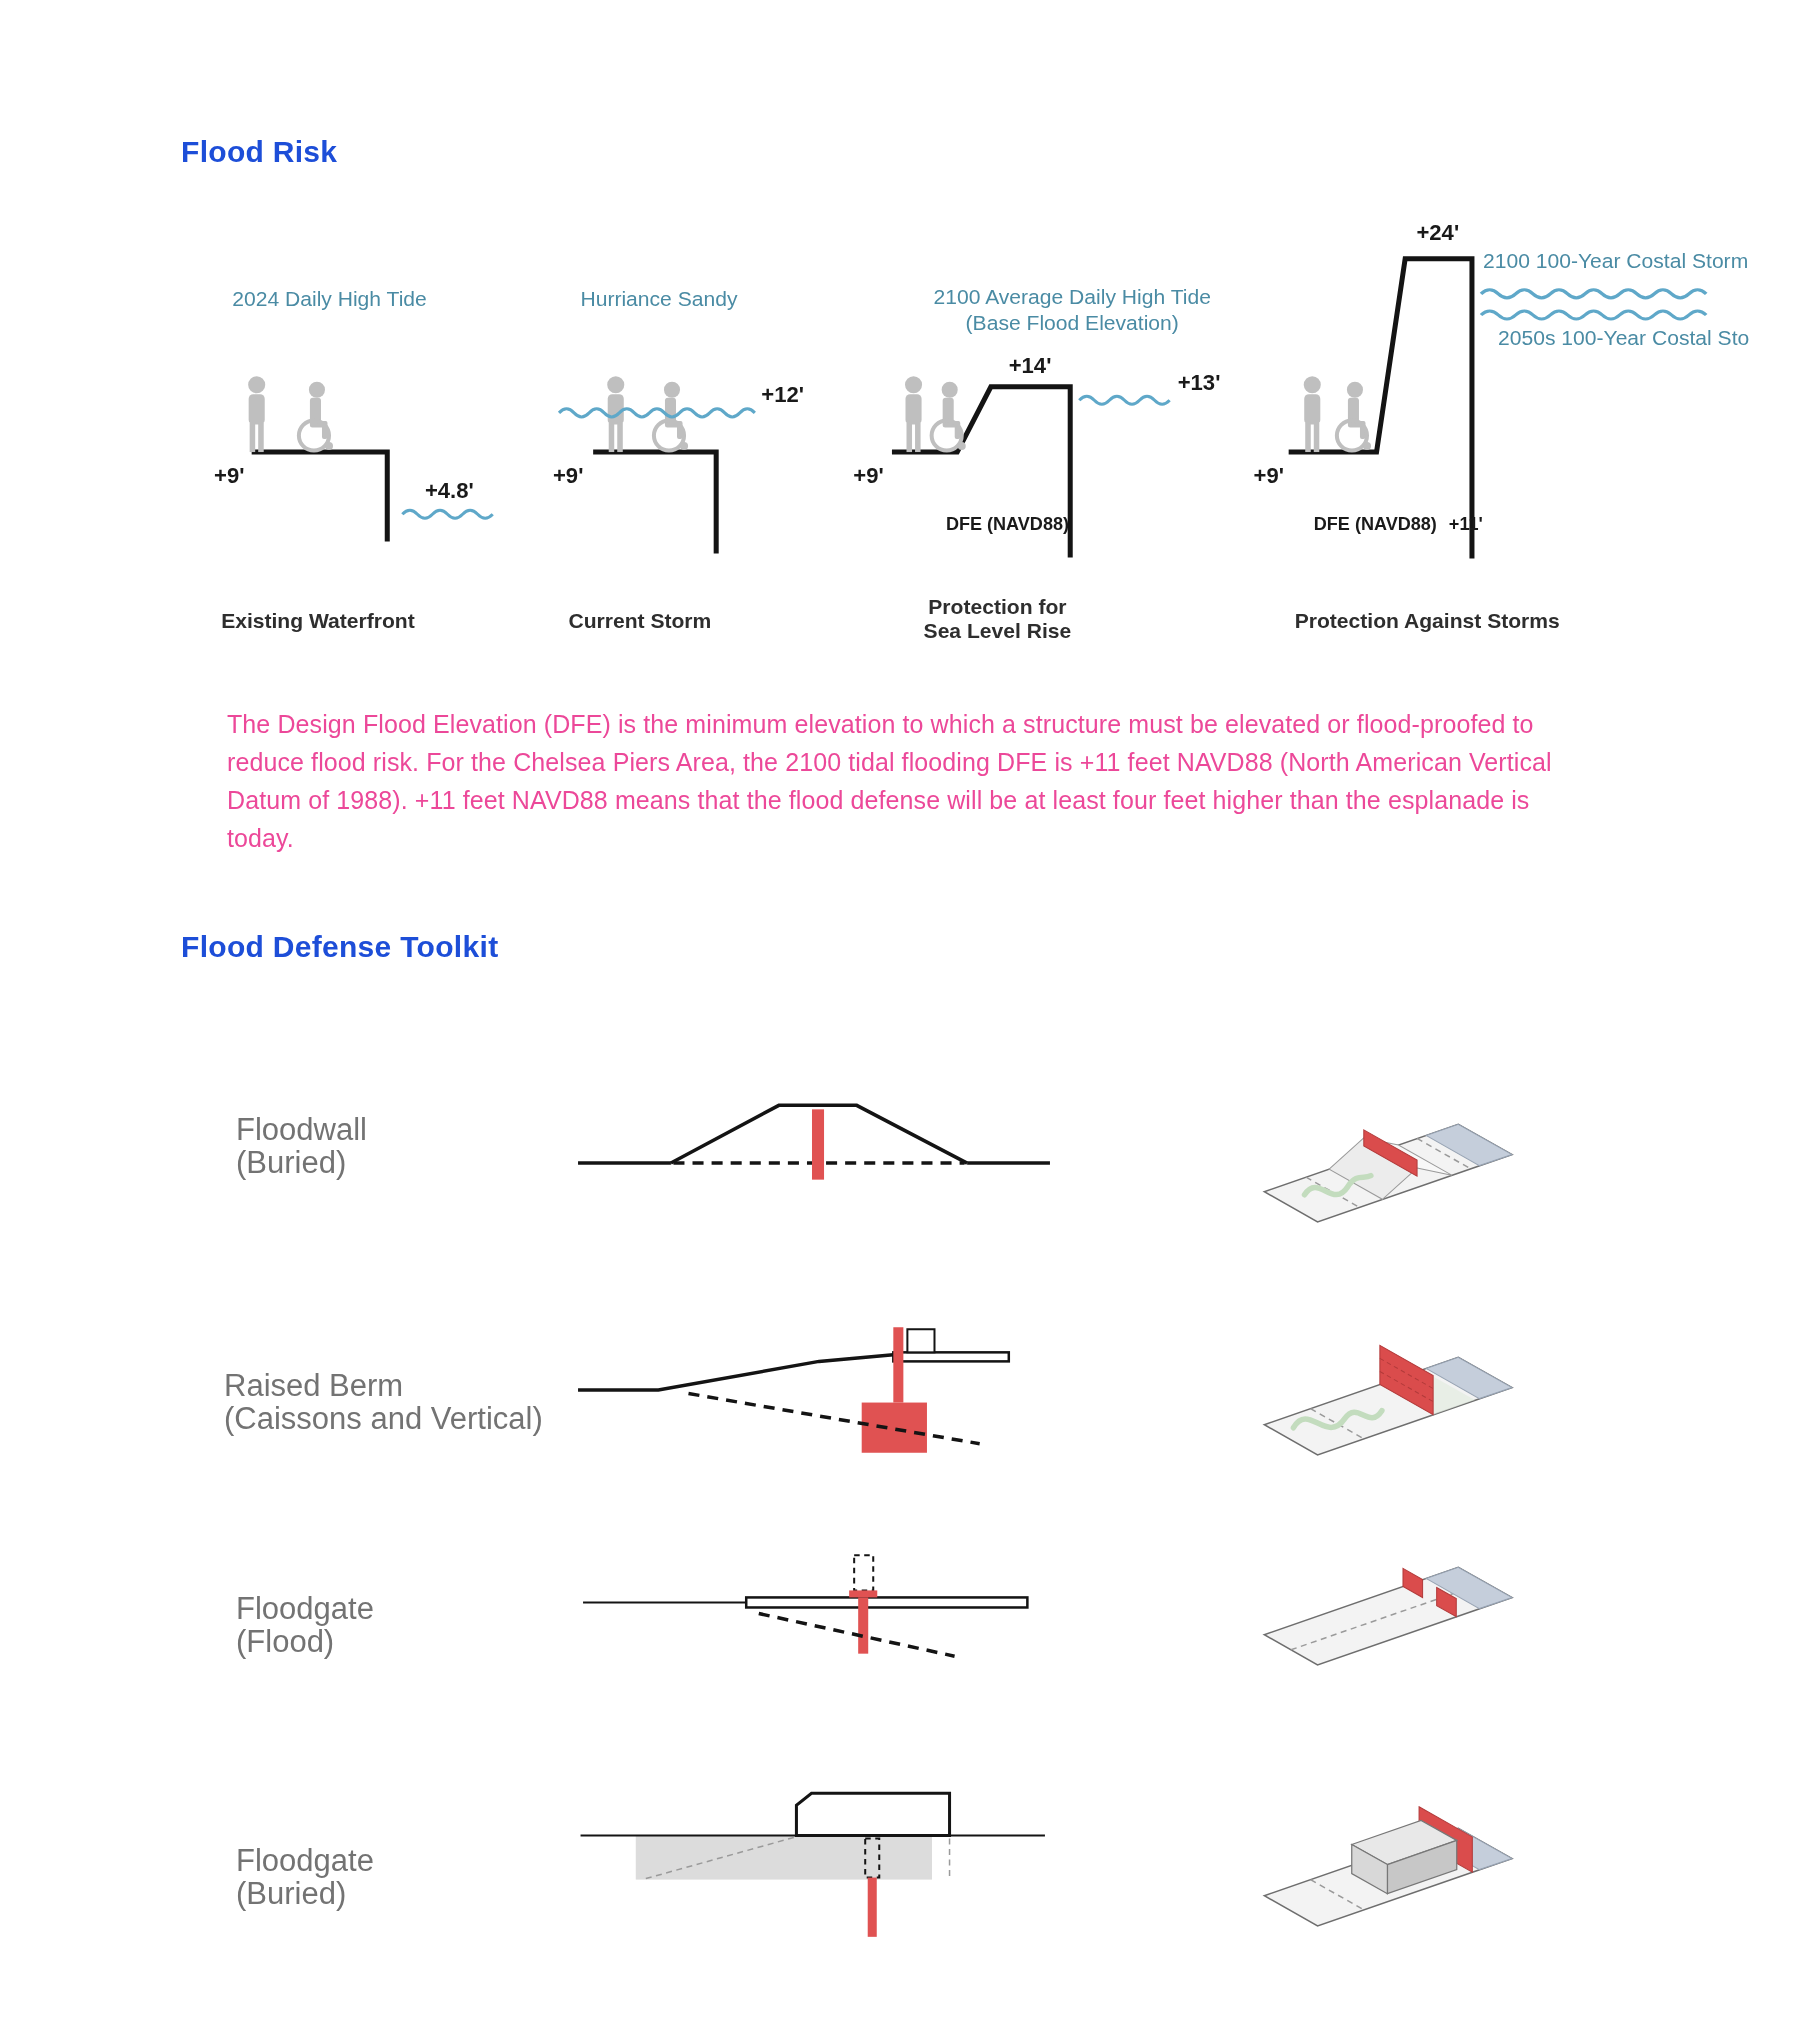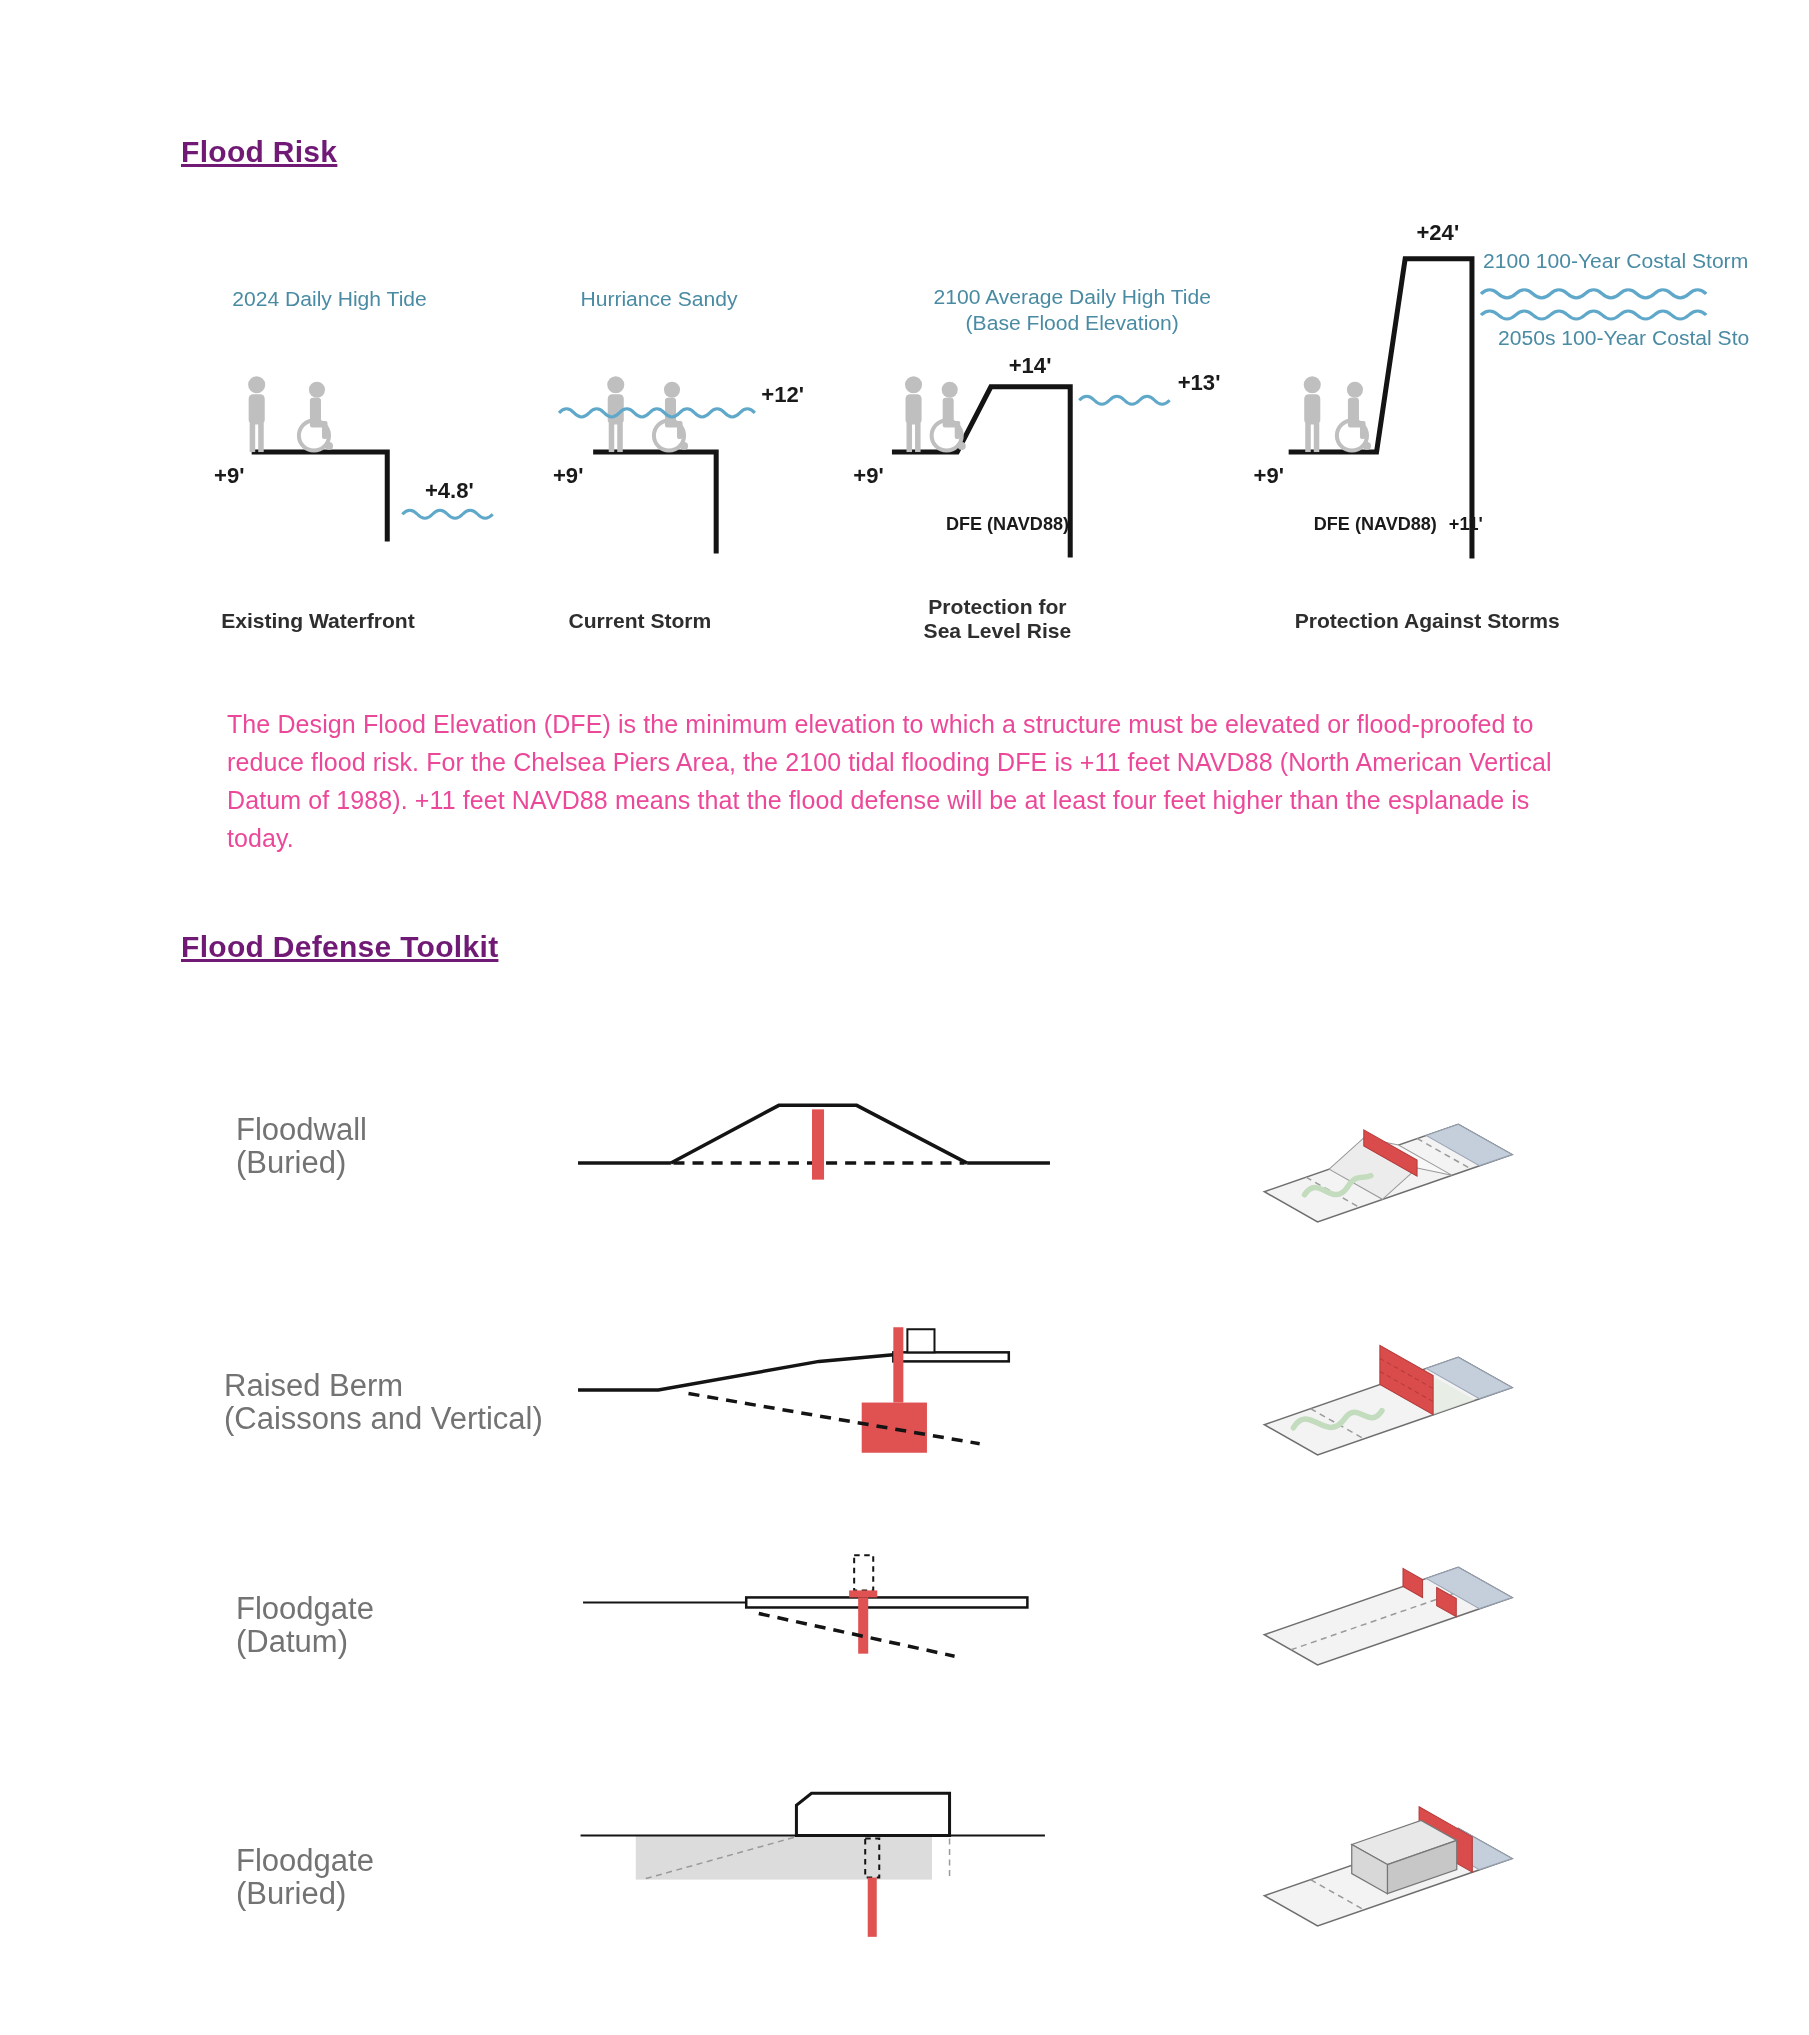--- a/index.html
+++ b/index.html
@@ -1,19 +1,19 @@
 <!DOCTYPE html>
 <html style="font-size:8px"><head>
 <meta charset="utf-8">
 <style>
   html,body{margin:0;padding:0;background:#ffffff;}
   body{font-family:"Liberation Sans",sans-serif;color:#1a1a1a;}
   .page{position:relative;width:1809px;height:2035px;background:#ffffff;overflow:hidden;}
   .abs{position:absolute;}
-  .section-title{font-size:30px;font-weight:700;letter-spacing:0.3px;color:#701a75;text-decoration:underline;}
+  .section-title{font-size:30px;font-weight:700;letter-spacing:0.3px;color:#1d4ed8;}
   .body-par{font-size:25px;line-height:38px;color:#ec4899;font-weight:400;width:1367px;letter-spacing:0.1px;}
   .tool-label{font-size:31px;line-height:33px;color:#737373;}
 
   
   svg text{font-family:"Liberation Sans",sans-serif;}
   .lbl-scenario{font-size:42px;fill:#4A8BA4;}
   .lbl-elev{font-size:44px;font-weight:700;fill:#1a1a1a;}
   .lbl-dfe{font-size:36px;font-weight:700;fill:#1a1a1a;}
   .lbl-caption{font-size:42px;font-weight:700;fill:#2e2e2e;}
 
@@ -165,21 +165,21 @@
     <polygon class="water" points="382,178 446,156 553,216 488,238"></polygon>
     <polygon class="greenplane" points="290,210 373,181 479,241 396,270"></polygon>
     <polygon class="redw" points="290,132 396,192 396,270 290,210"></polygon>
     <line class="red-hatch" x1="290" y1="158" x2="396" y2="218"></line>
     <line class="red-hatch" x1="290" y1="184" x2="396" y2="244"></line>
     <path class="greenpath" d="M118 296 C148 244 184 330 220 278 C246 240 268 302 294 262"></path>
   </svg>
 
   <div class="abs tool-label" style="left:236px;top:1592px;">
     <div>Floodgate</div>
-    <div>(Datum)</div>
+    <div>(Flood)</div>
   </div>
   <svg class="abs" style="left:568px;top:1538px;" width="492" height="151" viewBox="0 0 980 300">
     <path class="sect-thin" d="M30 128 H355"></path>
     <rect class="whitefill" x="355" y="118" width="560" height="20" stroke="#141414" stroke-width="5"></rect>
     <rect class="sect-dash-thin" x="570" y="34" width="38" height="70" fill="none"></rect>
     <rect class="red" x="560" y="104" width="56" height="14"></rect>
     <rect class="red" x="578" y="118" width="20" height="112"></rect>
     <path class="sect-dash" d="M380 150 L770 235"></path>
   </svg>
   <svg class="abs" style="left:1234px;top:1494px;" width="342" height="191" viewBox="0 0 680 380">

